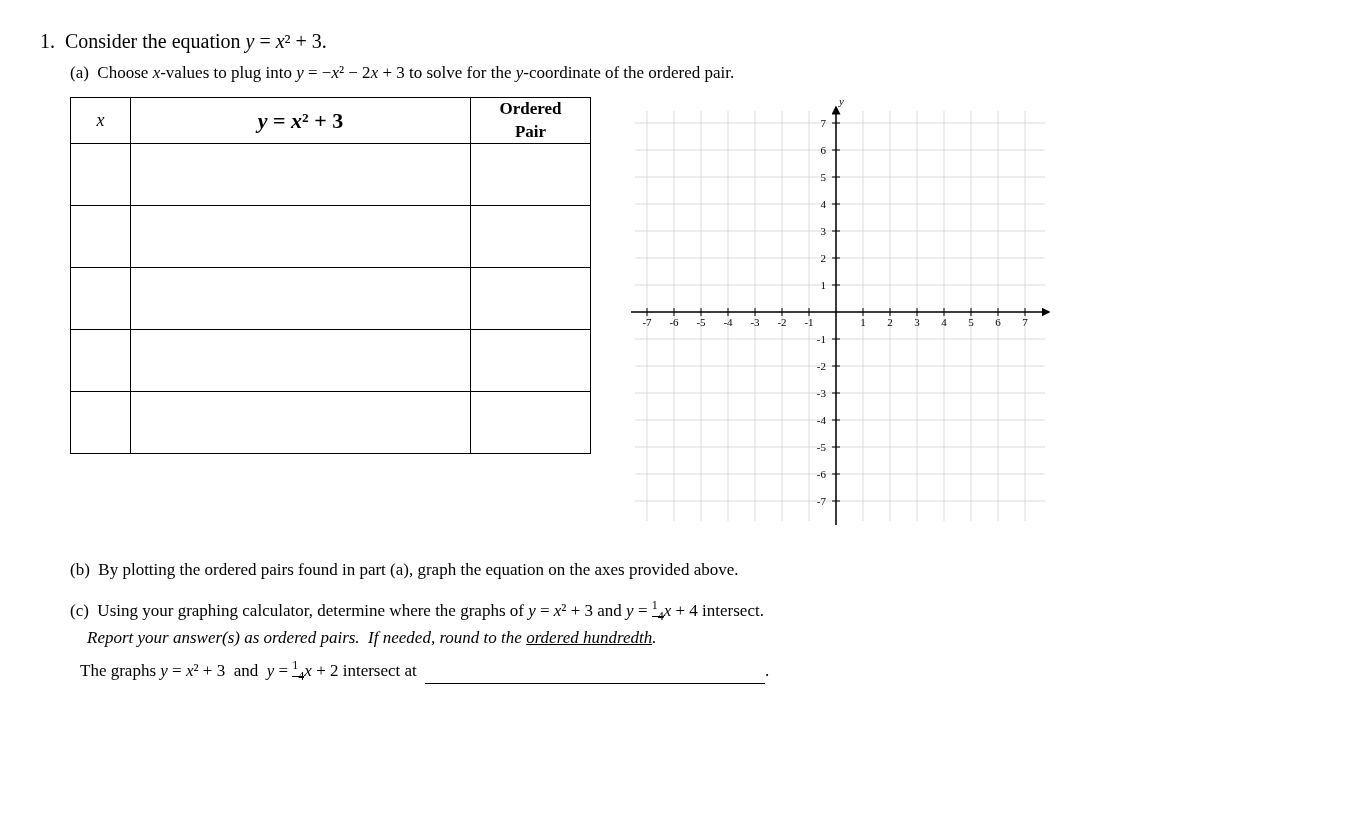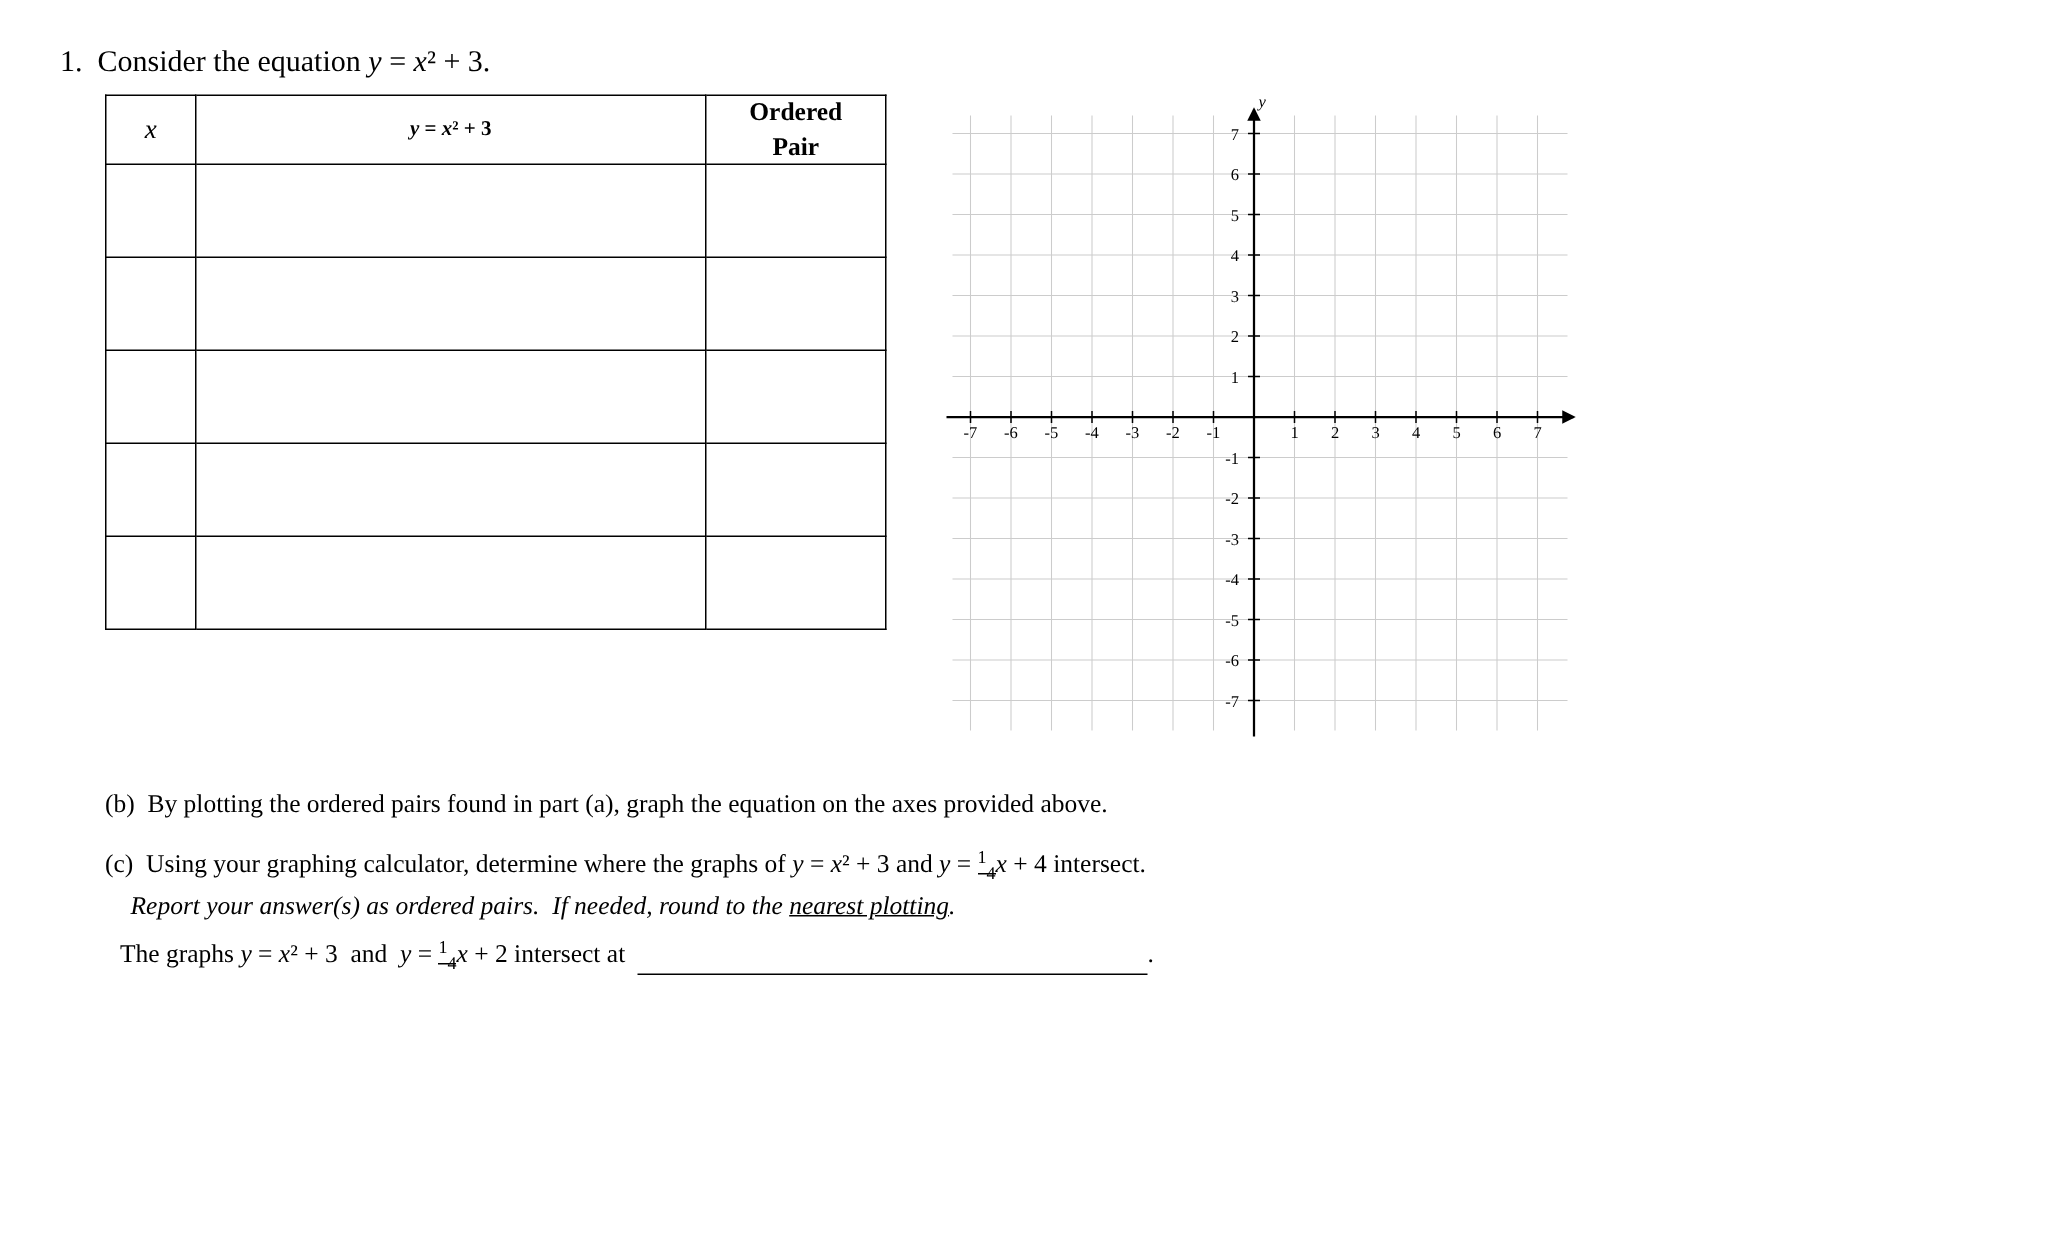--- a/index.html
+++ b/index.html
@@ -46,21 +46,21 @@
     table th.x-header {
       width: 60px;
       height: 46px;
       font-style: italic;
       font-weight: normal;
       font-size: 18px;
     }
     table th.eq-header {
       width: 340px;
       height: 46px;
-      font-size: 14px;
+      font-size: 22px;
     }
     table th.op-header {
       width: 120px;
       height: 46px;
       font-size: 17px;
       font-weight: bold;
       line-height: 1.3;
       text-align: center;
     }
     table td.x-cell {
@@ -110,20 +110,23 @@
   </style>
 </head>
 <body>
 
 <div class="problem-number">
   <span>1.</span>
   &nbsp;Consider the equation <i>y</i> = <i>x</i>² + 3.
 </div>
 
 <div class="part-a">
+  <div class="part-a-label">
+    (a) &nbsp;Choose <i>x</i>-values to plug into <i>y</i> = −<i>x</i>² − 2<i>x</i> + 3 to solve for the <i>y</i>-coordinate of the ordered pair.
+  </div>
 
   <div class="content-row">
 
     <div class="table-container">
       <table>
         <thead>
           <tr>
             <th class="x-header"><i>x</i></th>
             <th class="eq-header">
               <span><i>y</i> = <i>x</i>² + 3</span>
@@ -279,20 +282,20 @@
 
 <div class="part-b">
   (b) &nbsp;By plotting the ordered pairs found in part (a), graph the equation on the axes provided above.
 </div>
 
 <div class="part-c">
   <div>
     (c) &nbsp;Using your graphing calculator, determine where the graphs of <i>y</i> = <i>x</i>² + 3 and <i>y</i> = <span style="position:relative;display:inline-block;"><sup style="font-size:12px;">1</sup><span style="border-bottom:1px solid #000;display:block;position:absolute;bottom:7px;left:0;right:0;"></span><sub style="font-size:12px;position:relative;left:0;">4</sub></span><i>x</i> + 4 intersect.
   </div>
   <div class="italic-line">
-    &nbsp;&nbsp;&nbsp;&nbsp;<i>Report your answer(s) as ordered pairs.&nbsp; If needed, round to the <span class="underline">nearest plotting</span>.</i>
+    &nbsp;&nbsp;&nbsp;&nbsp;<i>Report your answer(s) as ordered pairs.&nbsp; If needed, round to the <span class="underline">ordered hundredth</span>.</i>
   </div>
 </div>
 
 <div class="part-d">
   The graphs <i>y</i> = <i>x</i>² + 3 &nbsp;and &nbsp;<i>y</i> = <span style="position:relative;display:inline-block;"><sup style="font-size:12px;">1</sup><span style="border-bottom:1px solid #000;display:block;position:absolute;bottom:7px;left:0;right:0;"></span><sub style="font-size:12px;position:relative;left:0;">4</sub></span><i>x</i> + 2 intersect at
   <span class="answer-line">&nbsp;</span>.
 </div>
 
 </body></html>

